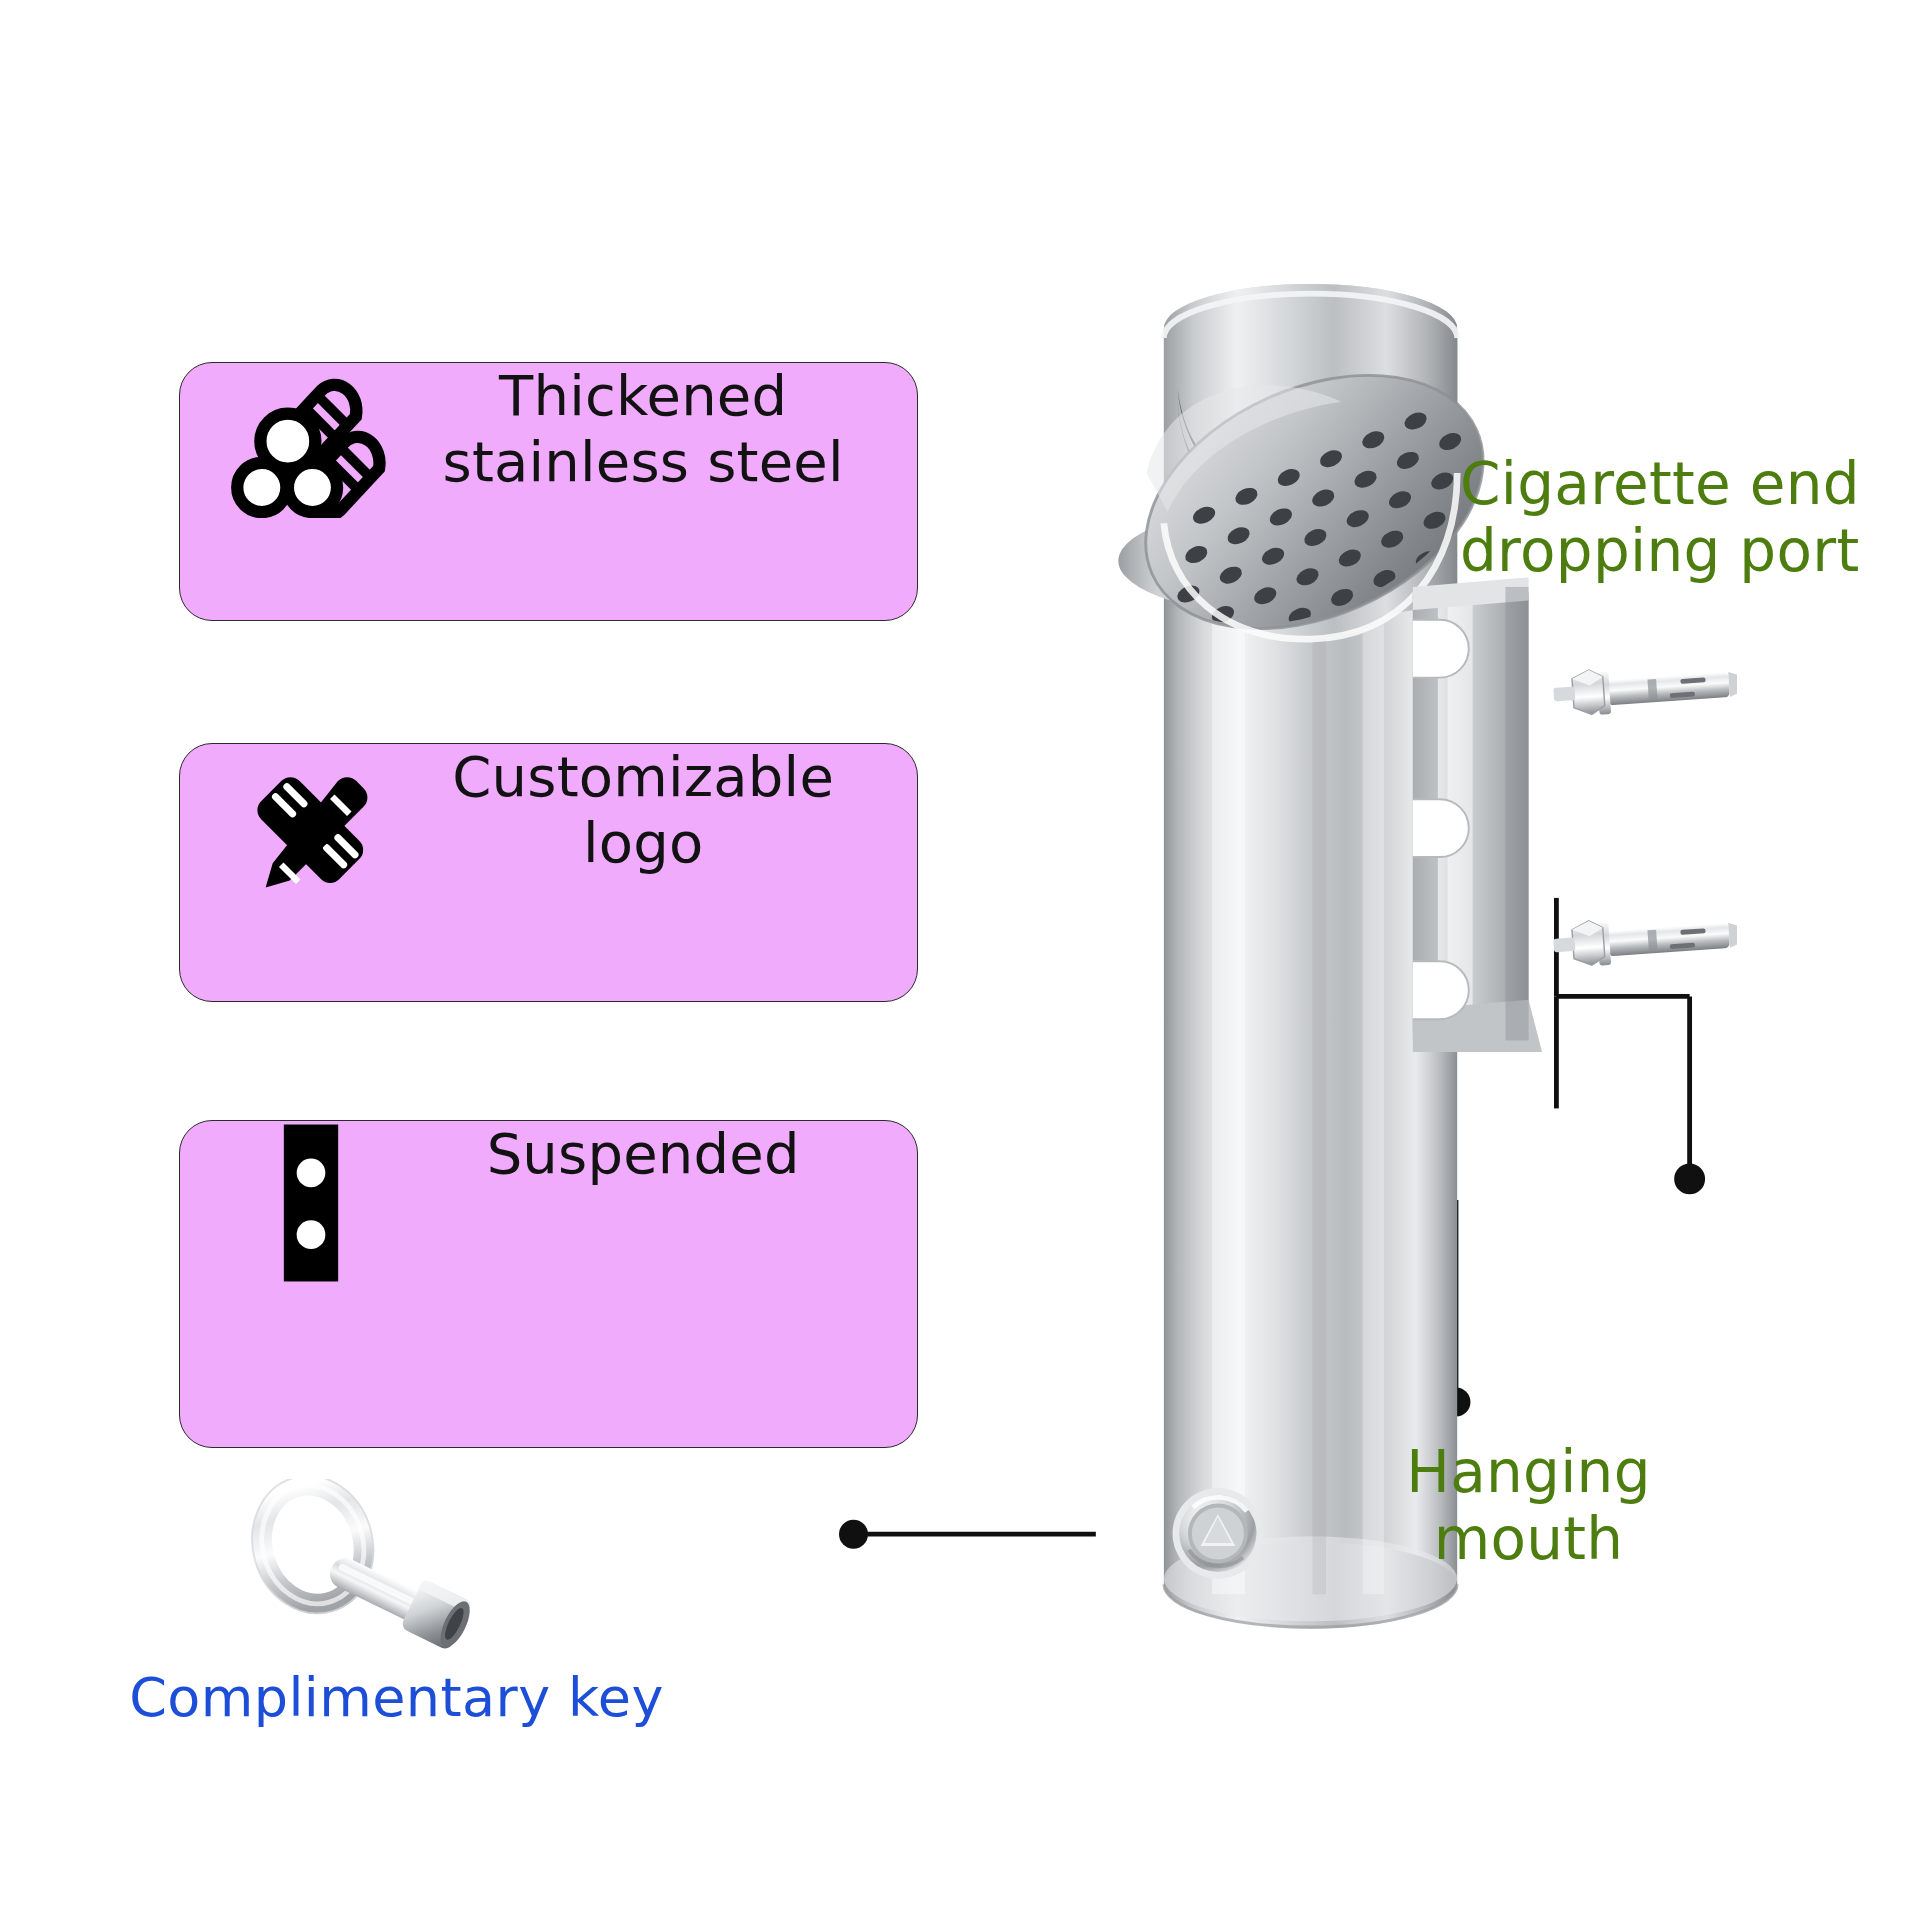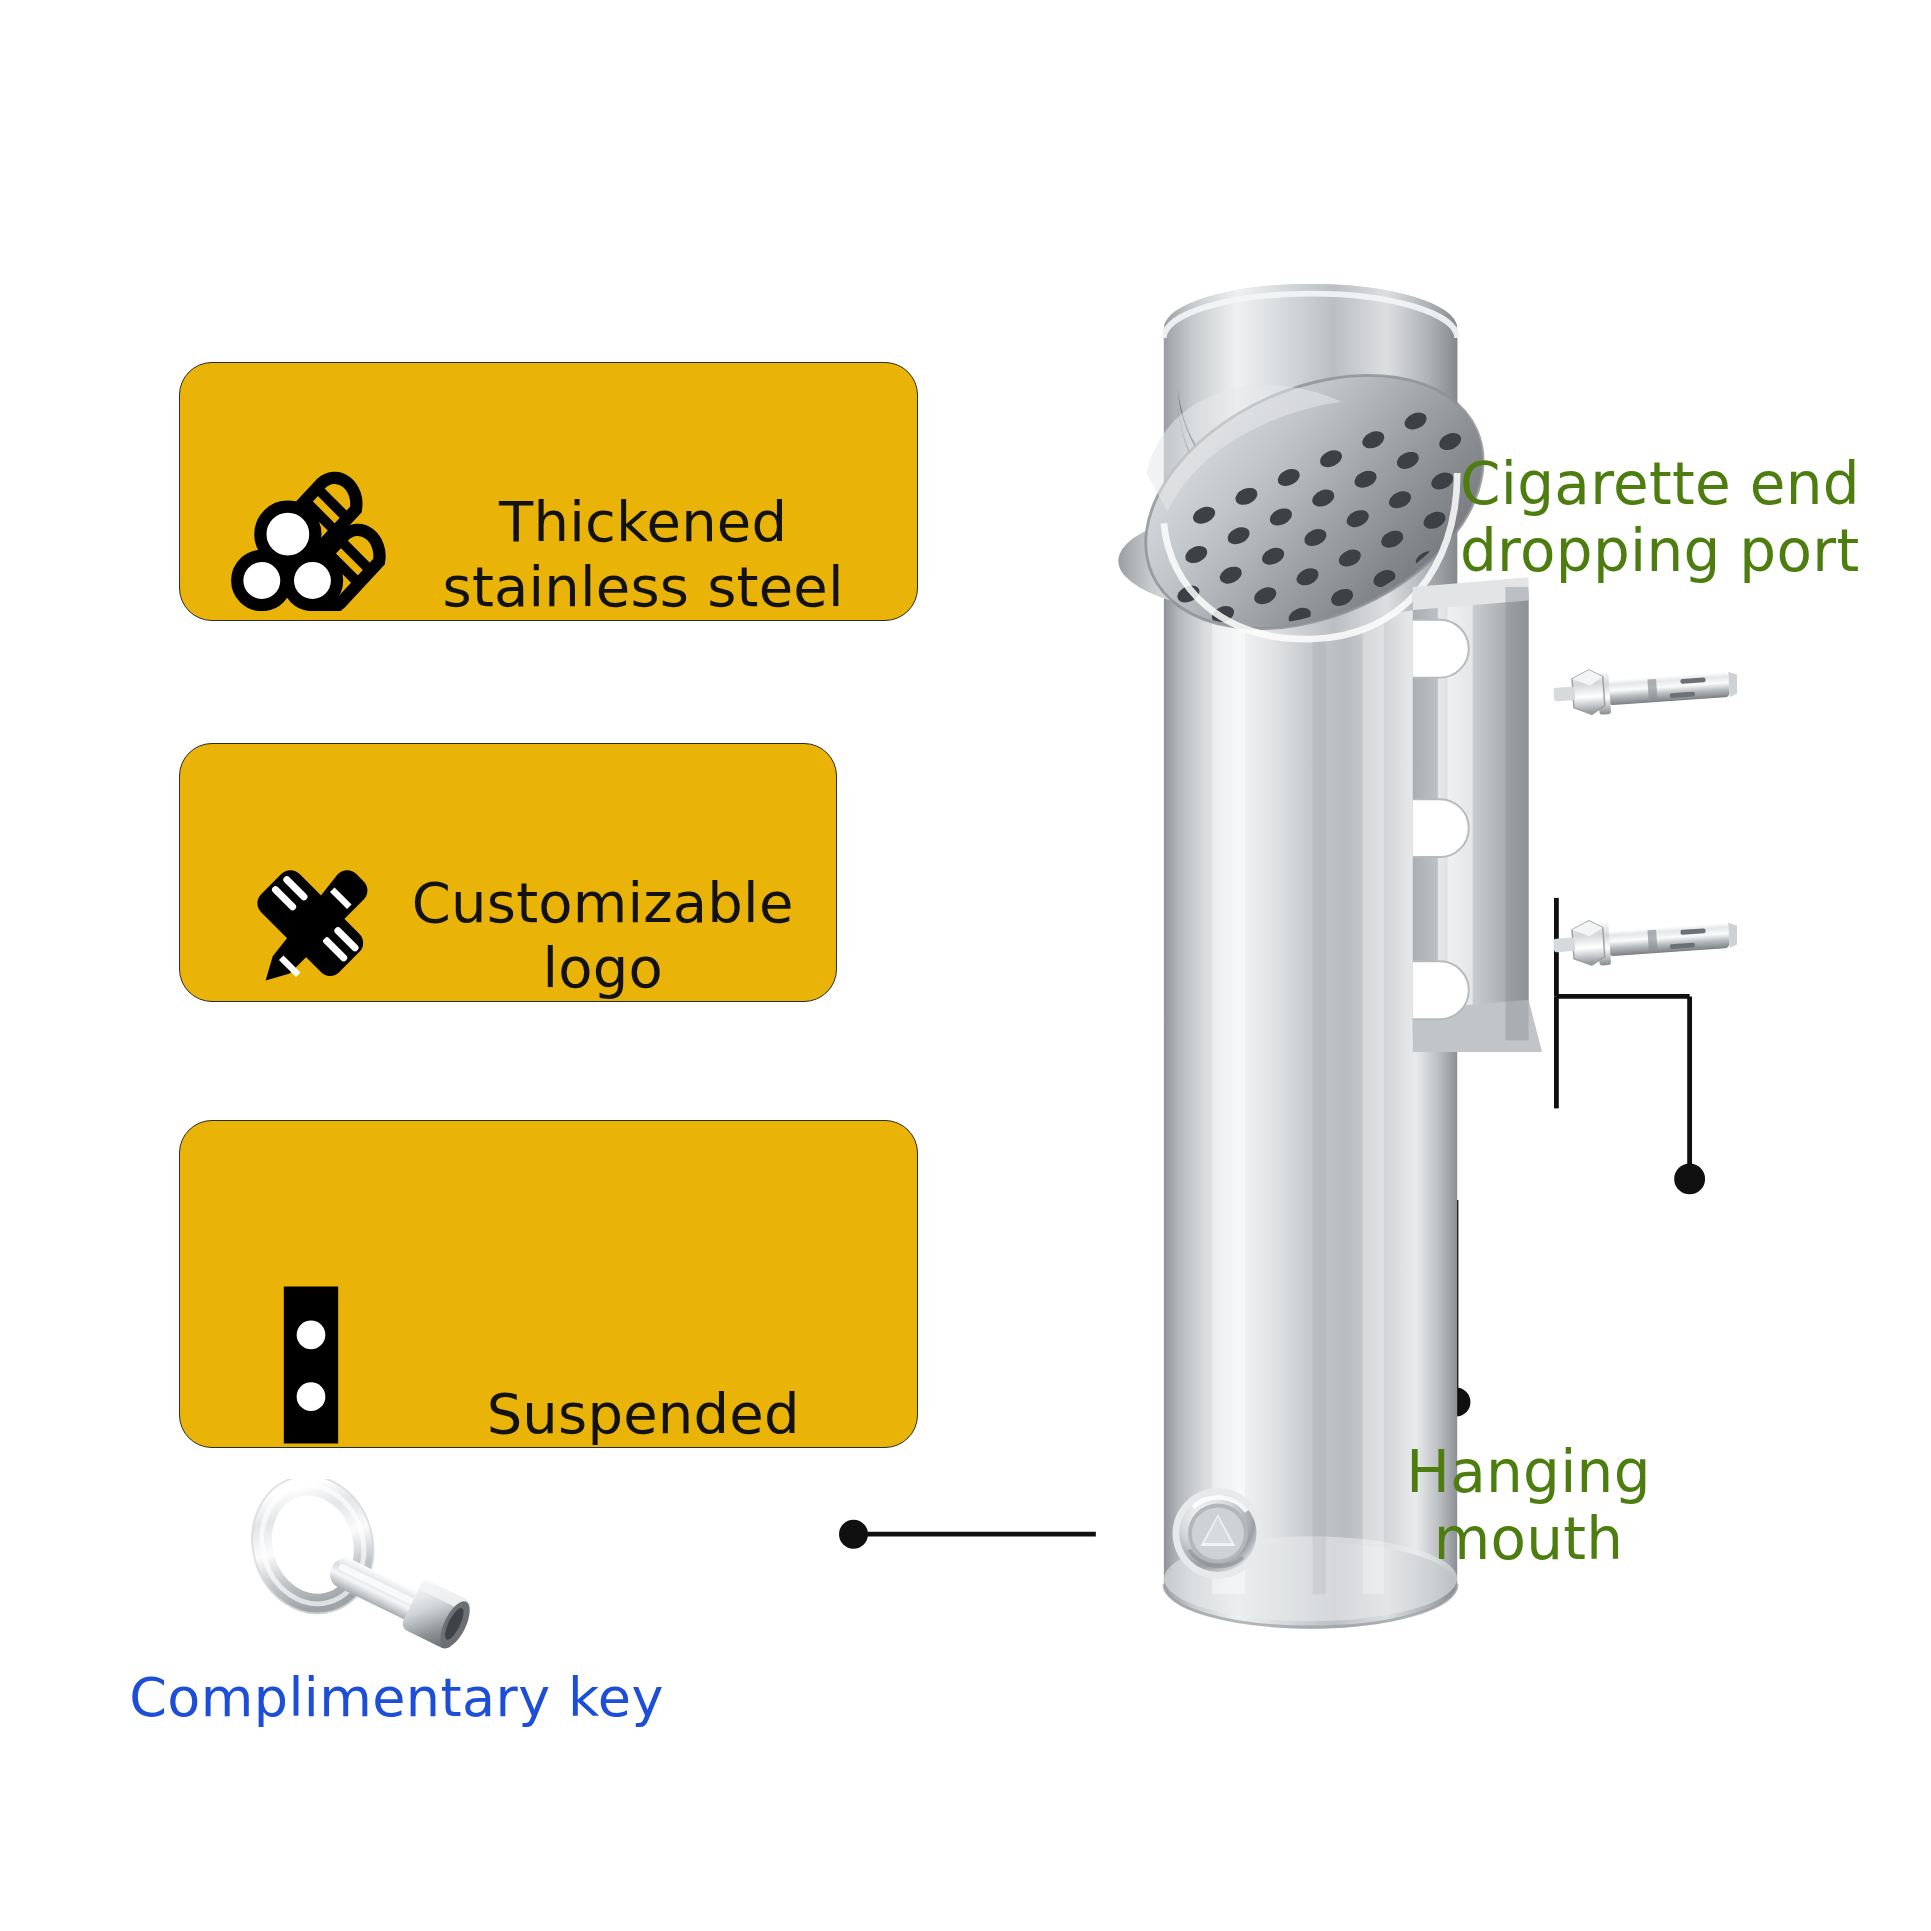--- a/index.html
+++ b/index.html
@@ -21,23 +21,23 @@
     background: #ffffff;
     overflow: hidden;
   }
 
   
   .feature-card {
     position: absolute;
     box-sizing: border-box;
     border: 1.9px solid #2b2b2b;
     border-radius: 33px;
-    background: #eab308;
+    background: #f0abfc;
     display: flex;
-    align-items: flex-end;
+    align-items: flex-start;
     padding: 0 25px 0 39px;
   }
   .card-icon {
     flex: 0 0 auto;
     width: 183px;
     height: 164px;
     display: flex;
     align-items: center;
     justify-content: center;
   }
@@ -46,21 +46,21 @@
     text-align: center;
     font-size: 56px;
     line-height: 1.17;
     letter-spacing: 0.2px;
     font-weight: 400;
     color: #121212;
     padding-right: 7.7px;
   }
 
   #card-1 { left: 179px;  top: 362px;  width: 739px;  height: 259px; }
-  #card-2 { left: 179px;  top: 743px;  width: 658px;  height: 259px; }
+  #card-2 { left: 179px;  top: 743px;  width: 739px;  height: 259px; }
   #card-3 { left: 179px;  top: 1120px; width: 739px;  height: 328px; }
 
   
   #key-photo {
     position: absolute;
     left: 220px;
     top: 1479px;
     width: 256px;
     height: 193px;
   }

